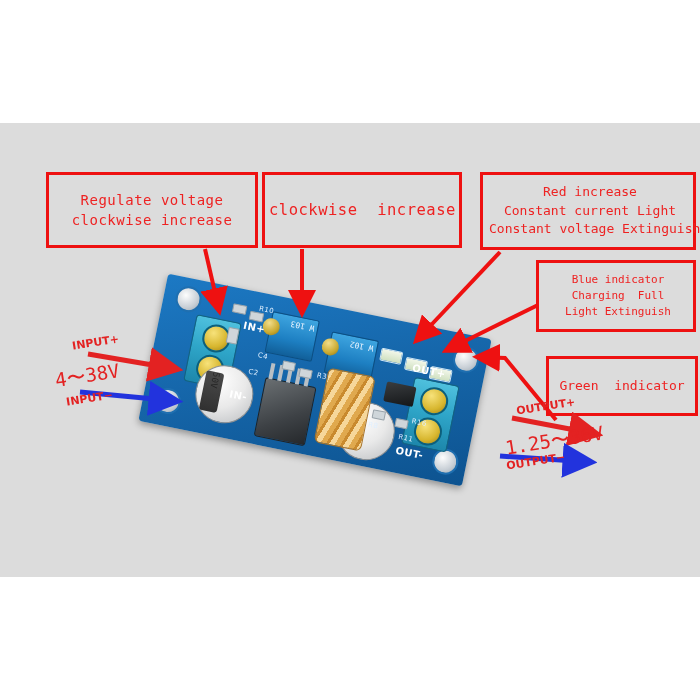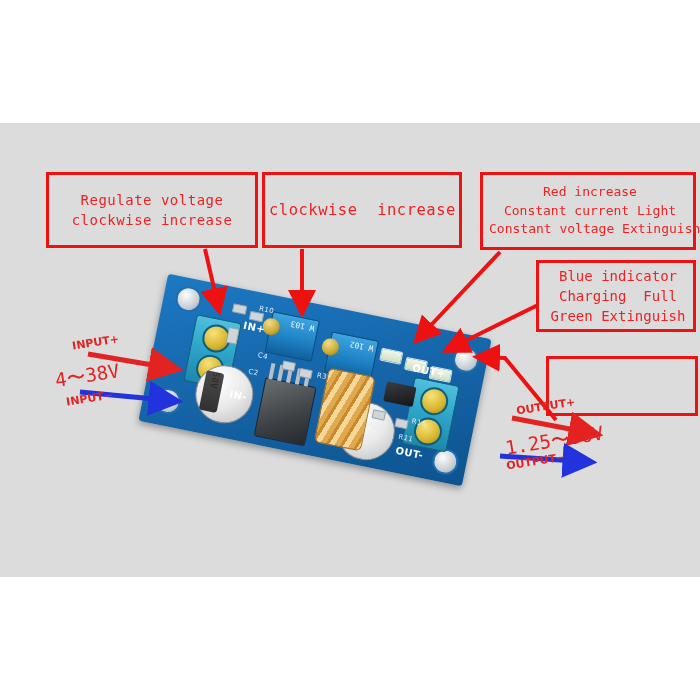--- a/index.html
+++ b/index.html
@@ -35,21 +35,21 @@
   .anno.left .line{text-align:center;padding-left:4px;}
 
   #box-volt{left:46px;top:172px;width:212px;height:76px;padding:3px 6px;}
   #box-volt .line{font-size:14px;}
   #box-curr{left:262px;top:172px;width:200px;height:76px;padding:3px 4px;}
   #box-curr .line{font-size:15.5px;}
   #box-red{left:480px;top:172px;width:216px;height:78px;padding:2px 2px;}
   #box-red .line{font-size:13px;letter-spacing:0px;}
   #box-red .line.t{text-align:center;}
   #box-blue{left:536px;top:260px;width:160px;height:72px;padding:2px 3px;}
-  #box-blue .line{font-size:14px;letter-spacing:0px;}
+  #box-blue .line{font-size:11px;letter-spacing:0px;}
   #box-blue .line.t{text-align:center;}
   #box-green{left:546px;top:356px;width:152px;height:60px;padding:2px 3px;}
   #box-green .line{font-size:13px;letter-spacing:0px;text-align:center;}
 
   
   #arrows{position:absolute;left:0;top:0;width:700px;height:700px;z-index:45;pointer-events:none;}
 
   
   #pcb-wrap{position:absolute;left:140px;top:295px;width:400px;height:215px;z-index:20;}
   #pcb{
@@ -253,24 +253,25 @@
 
   <div class="anno left" id="box-red">
     <div class="line t">Red increase</div>
     <div class="line">Constant current Light</div>
     <div class="line">Constant voltage Extinguish</div>
   </div>
 
   <div class="anno left" id="box-blue">
     <div class="line t">Blue indicator</div>
     <div class="line">Charging  Full</div>
-    <div class="line">Green Extinguish</div>
+    <div class="line">Light Extinguish</div>
   </div>
 
   <div class="anno center" id="box-green">
+    <div class="line">Green  indicator</div>
   </div>
 
   <div class="iolabel red" id="lab-inp">INPUT+</div>
   <div class="iolabel red" id="lab-inm">INPUT−</div>
   <div class="bigv" id="lab-4v">4〜38V</div>
   <div class="iolabel red" id="lab-outp">OUTPUT+</div>
   <div class="iolabel red" id="lab-outm">OUTPUT−</div>
   <div class="bigv" id="lab-125">1.25〜36V</div>
 
 </div>

